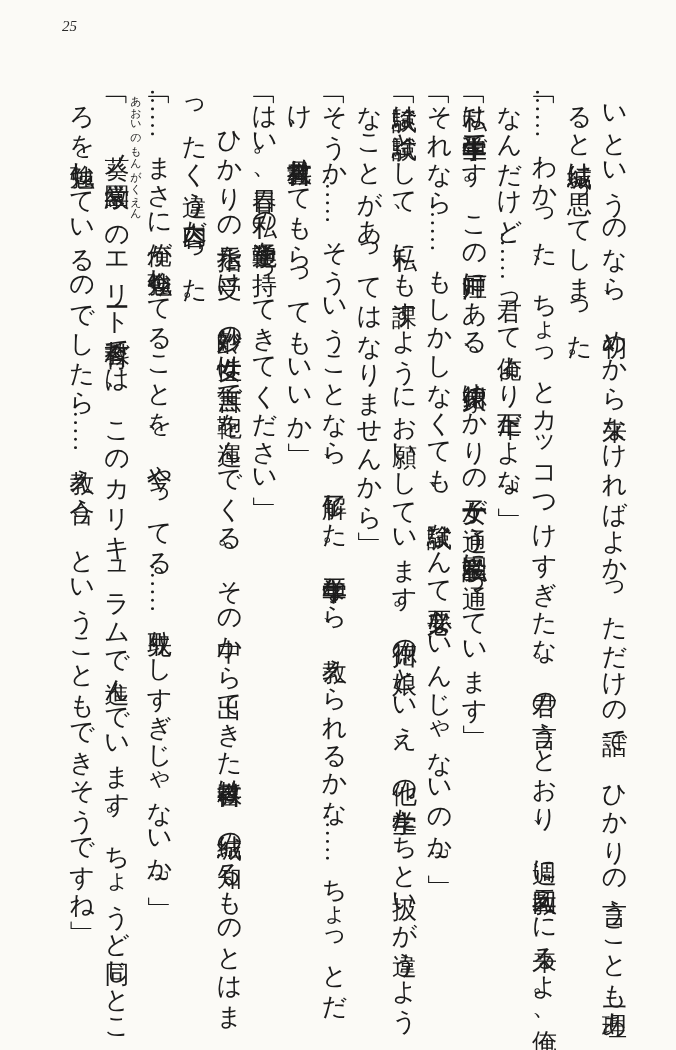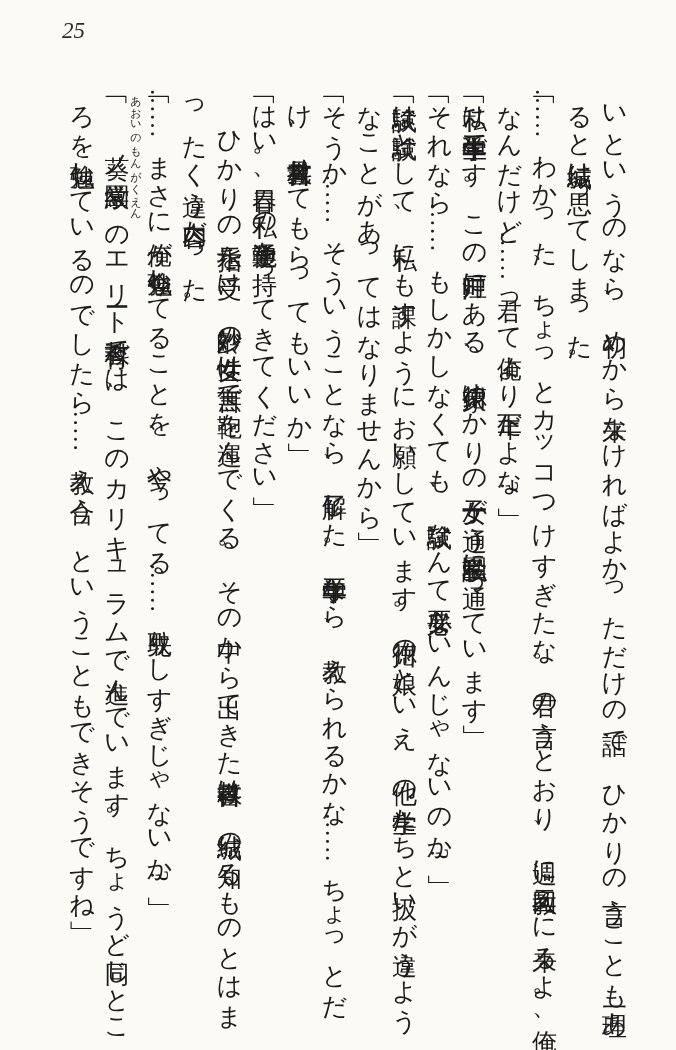--- a/index.html
+++ b/index.html
@@ -12,21 +12,21 @@
     position: relative;
     background: #fbfaf6;
     overflow: hidden;
   }
   .page-number {
     position: absolute;
     top: 18px;
     left: 62px;
     font-family: "Liberation Serif", "DejaVu Serif", serif;
     font-style: italic;
-    font-size: 23px;
+    font-size: 15px;
     color: #2b2b2b;
   }
   .text-block {
     position: absolute;
     top: 88px;
     right: 44px;
     height: 950px;
     writing-mode: vertical-rl;
     text-orientation: mixed;
     font-family: "Liberation Serif", "DejaVu Serif", serif;

